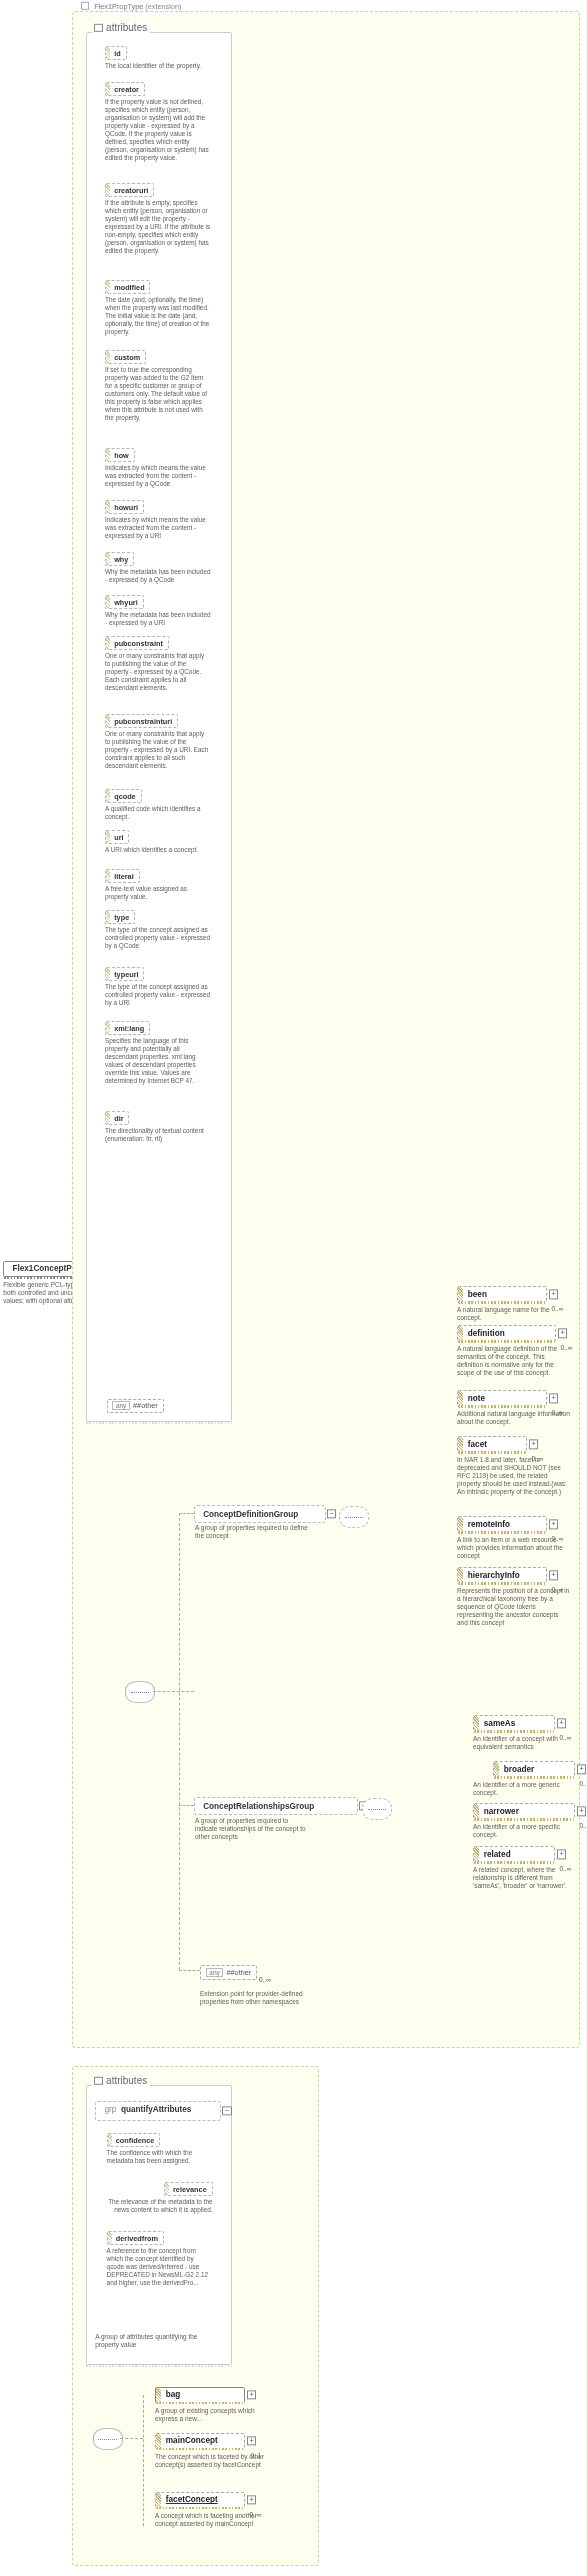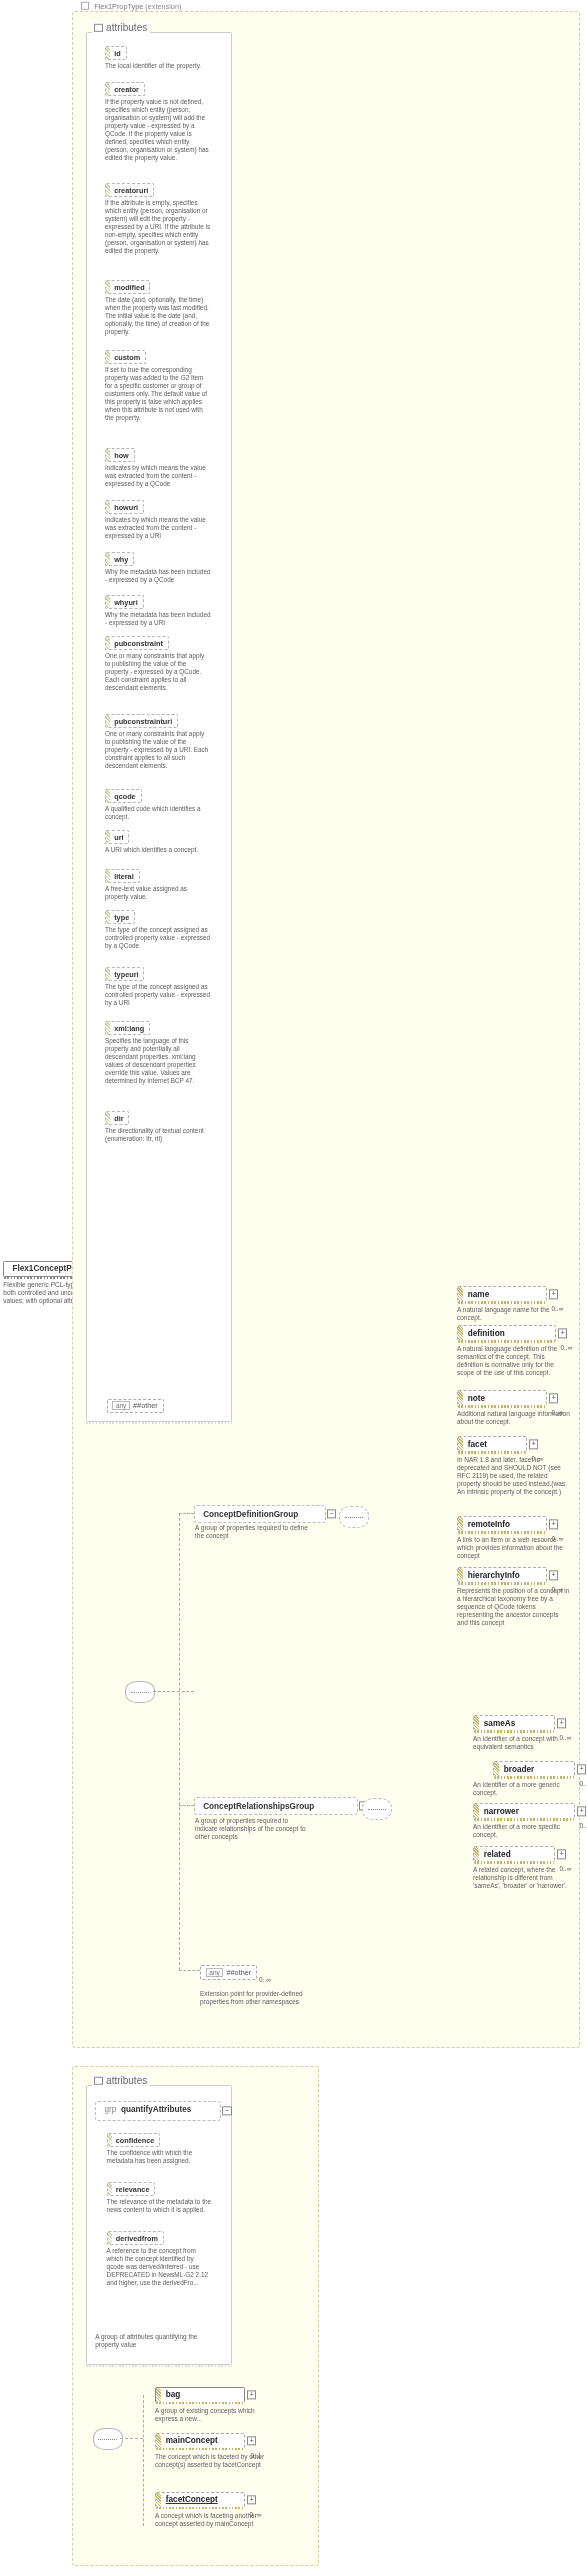--- a/index.html
+++ b/index.html
@@ -292,21 +292,21 @@
 
     <div class="groupbox" style="left:121px; top:1493px; width:132px;">
       <div class="gtitle">ConceptDefinitionGroup</div>
       <div class="expbox">−</div>
     </div>
     <div class="doc" style="left:122px; top:1510px; width:127px;">A group of properties required to define the concept</div>
     <div class="seq dashed" style="left:266px; top:1494px;"></div>
 
     <div id="def-children">
         <div class="node dashed exp-plus" style="left: 384px; top: 1274px; width: 90px;">
-          <div class="box"><span class="hatch"></span><span class="title">name</span><span class="underline"></span></div>
+          <div class="box"><span class="hatch"></span><span class="title">been</span><span class="underline"></span></div>
           <div class="expbox"></div>
           <div class="occ">0..∞</div>
         </div>
         <div class="doc" style="left: 384px; top: 1292px; width: 114px;">A natural language name for the concept.</div>
         <div class="node dashed exp-plus" style="left: 384px; top: 1313px; width: 99px;">
           <div class="box"><span class="hatch"></span><span class="title">definition</span><span class="underline"></span></div>
           <div class="expbox"></div>
           <div class="occ">0..∞</div>
         </div>
         <div class="doc" style="left: 384px; top: 1331px; width: 114px;">A natural language definition of the semantics of the concept. This definition is normative only for the scope of the use of this concept.</div>
@@ -393,21 +393,21 @@
       <div class="groupbox" style="left:8.2px; top:14.7px; width:126px; padding-bottom:6.5px;">
         <div class="gtitle">
           <span style="font-weight:normal;color:#888;padding-right:2.4px;">grp</span>
           <span>quantifyAttributes</span>
         </div>
         <div class="expbox">−</div>
       </div>
 
       <div id="quant-list">
           <div class="attr-row" style="left: 19.6px; top: 47px;"><div class="abox"><span class="hatch"></span><span class="atitle">confidence</span></div><div class="adoc">The confidence with which the metadata has been assigned.</div></div>
-          <div class="attr-row" style="left: 19.6px; top: 96px;"><div class="abox"><span class="hatch"></span><span class="atitle">relevance</span></div><div class="adoc">The relevance of the metadata to the news content to which it is applied.</div></div>
+          <div class="attr-row" style="left: 19.6px; top: 96px; text-align: right;"><div class="abox"><span class="hatch"></span><span class="atitle">relevance</span></div><div class="adoc">The relevance of the metadata to the news content to which it is applied.</div></div>
           <div class="attr-row" style="left: 19.6px; top: 145px;"><div class="abox"><span class="hatch"></span><span class="atitle">derivedfrom</span></div><div class="adoc">A reference to the concept from which the concept identified by qcode was derived/inferred - use DEPRECATED in NewsML-G2 2.12 and higher, use the derivedFro...</div></div>
         </div>
       <div class="doc" style="left:8.2px; top:245px; width:122px;">A group of attributes quantifying the property value</div>
     </div>
 
     <div class="seq" style="left:19.6px; top:361px;"></div>
     <div id="bottom-elems">
         <div class="node exp-plus" style="left: 82px; top: 320px; width: 90px;">
           <div class="box"><span class="hatch"></span><span class="title">bag</span><span class="underline"></span></div>
           <div class="expbox"></div>

